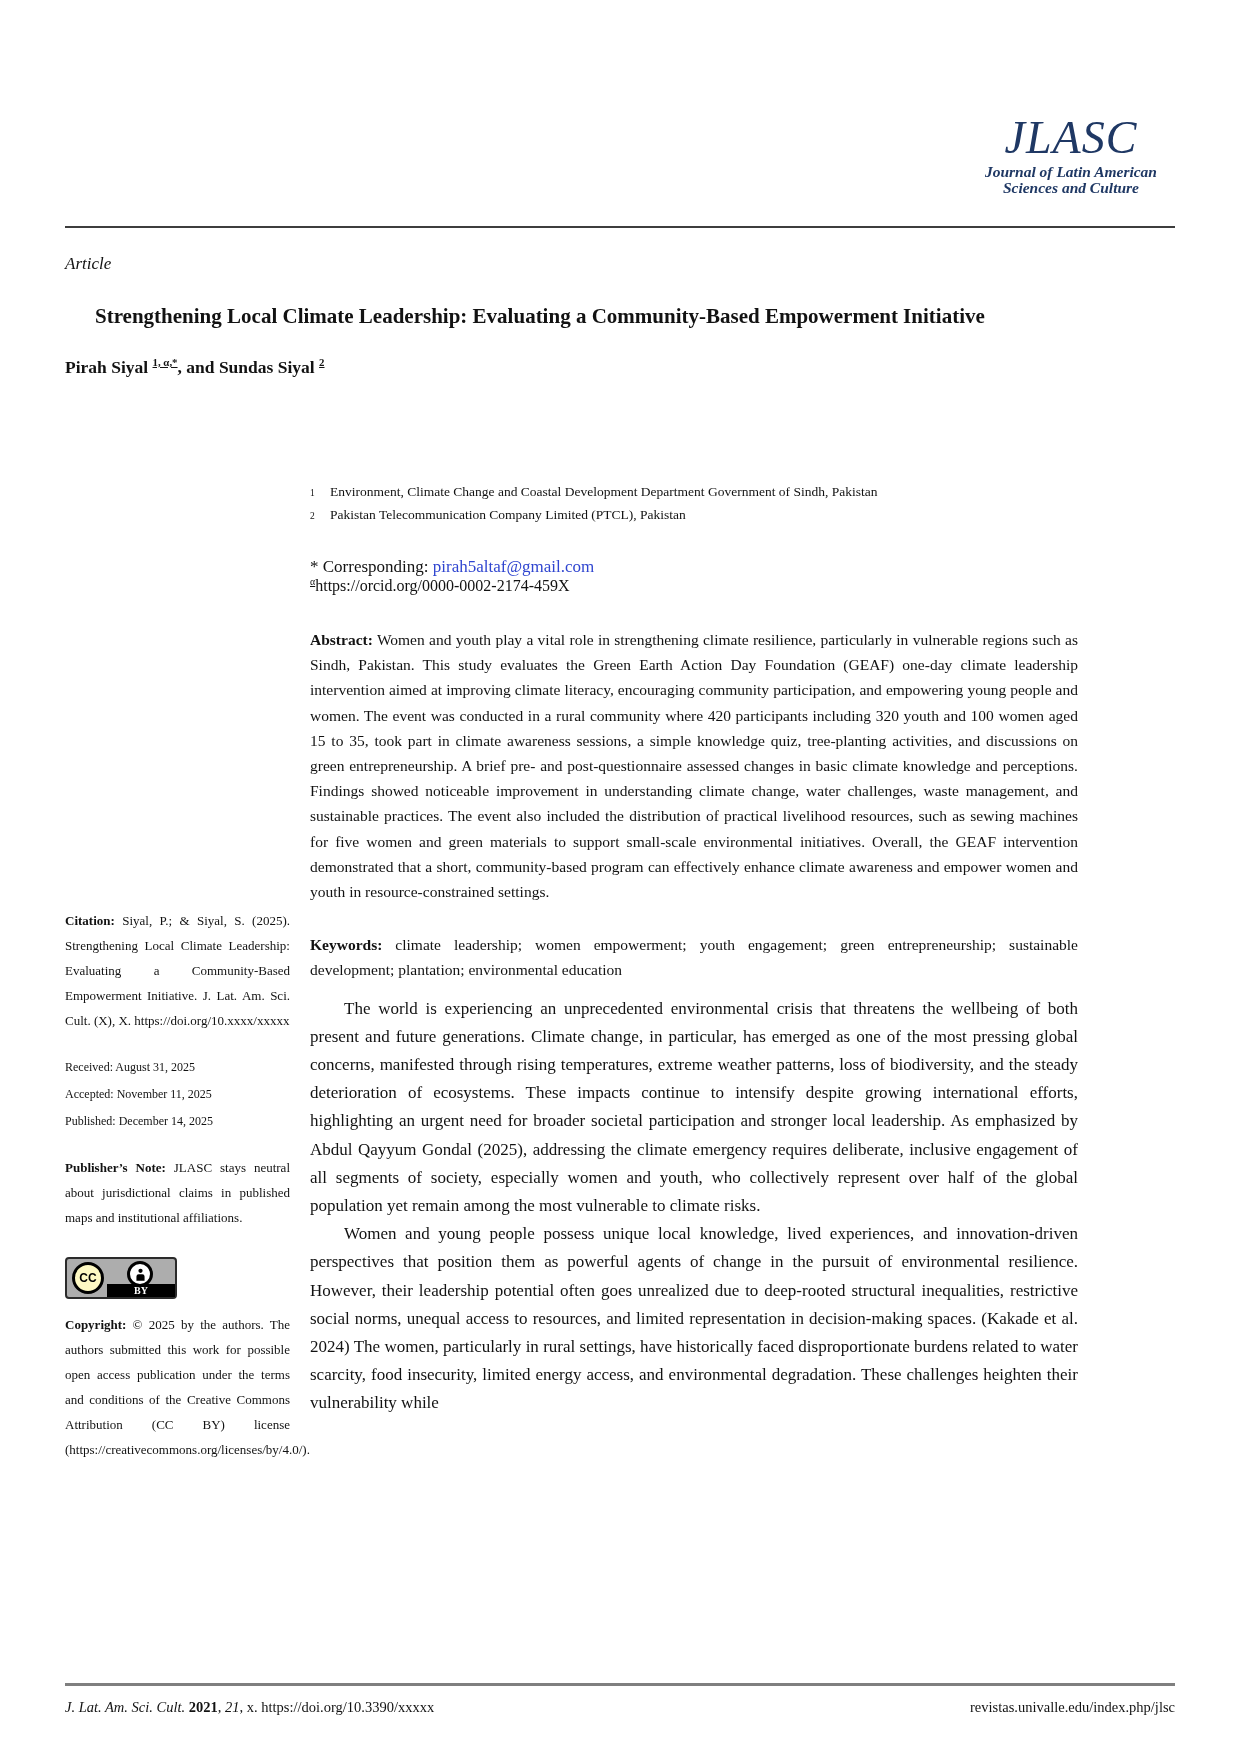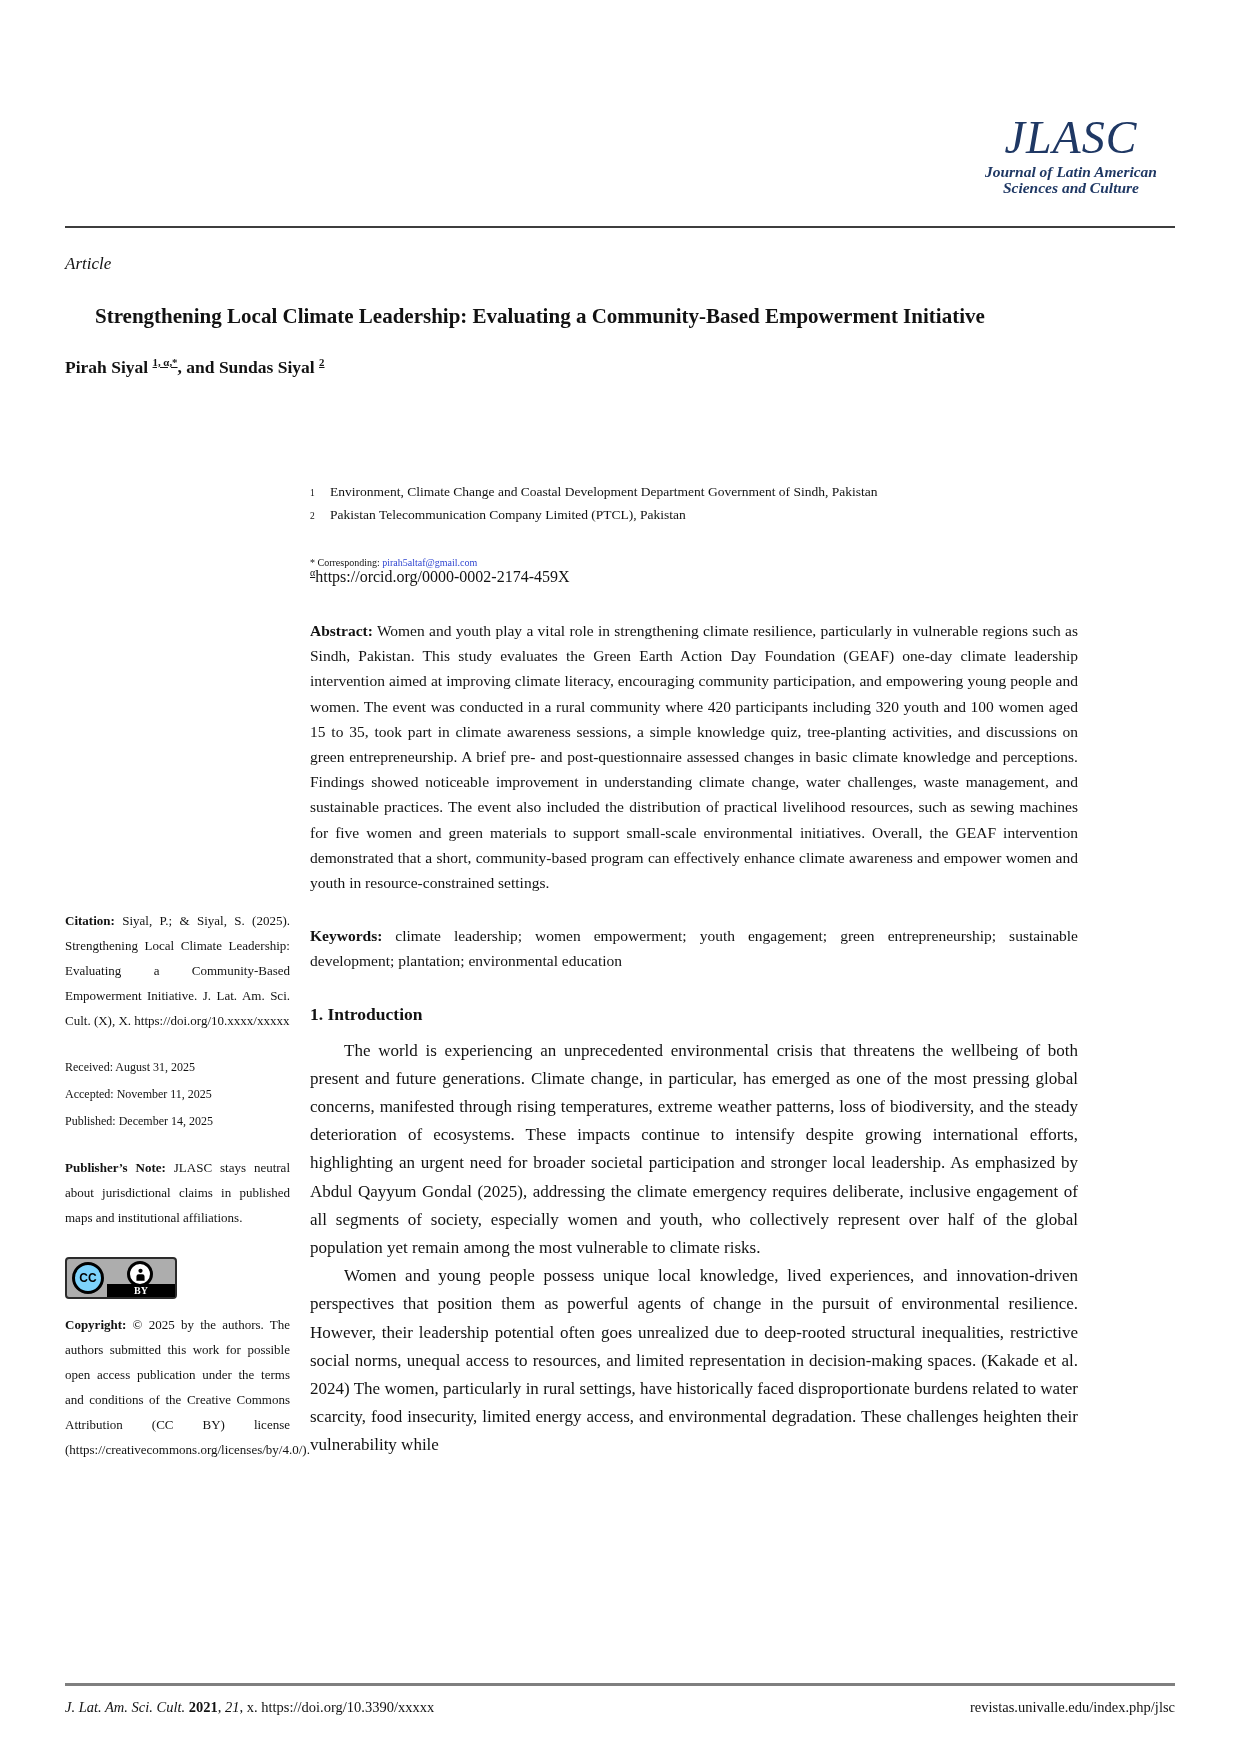--- a/index.html
+++ b/index.html
@@ -33,21 +33,21 @@
 
   
   .columns { display:flex; align-items:flex-start; }
   .sidebar { width:225px; flex:0 0 225px; padding-top:530px; font-size:13px; }
   .main { width:768px; flex:0 0 768px; margin-left:20px; padding-top:103px; }
 
   
   .affiliations { font-size:13.5px; line-height:21px; }
   .affil-row { display:flex; }
   .affil-marker { width:20px; flex:0 0 20px; font-size:9.5px; padding-top:2px; }
-  .correspondence { margin-top:30px; font-size:10px; }
+  .correspondence { margin-top:30px; font-size:17px; }
   .email-link { color:#2f45d0; text-decoration:none; cursor:pointer; }
   .orcid-line { font-size:16px; }
   .orcid-line a { color:#121212; text-decoration:none; }
   .abstract { margin-top:32px; font-size:15.5px; line-height:25.2px; text-align:justify; }
   .keywords { margin-top:28px; font-size:15.5px; line-height:25.2px; text-align:justify; }
   .b { font-weight:bold; }
   .section-heading { margin-top:30px; font-size:17.5px; font-weight:bold; }
   .body-para { font-size:17px; line-height:28.2px; text-align:justify; text-indent:34px; }
   .body-para.first { margin-top:12px; }
 
@@ -64,21 +64,21 @@
     cursor:pointer;
   }
   .cc-bar {
     position:absolute; left:40px; right:0; bottom:0; height:13px;
     background:#000; color:#fff; font-size:10px; font-weight:bold;
     font-family:Liberation Serif, serif;
     display:flex; align-items:center; justify-content:center; line-height:13px;
   }
   .cc-circle {
     position:absolute; left:5px; top:3px; width:32px; height:32px;
-    background:#7dd3fc; border:3.5px solid #000; border-radius:50%;
+    background:#fef9c3; border:3.5px solid #000; border-radius:50%;
     display:flex; align-items:center; justify-content:center;
     font-family:"Liberation Sans",sans-serif;
     font-size:12px; font-weight:bold; color:#000; z-index:2;
   }
   .person-circle {
     position:absolute; left:60px; top:2px; width:26px; height:26px;
     background:#fff; border:3px solid #000; border-radius:50%;
     display:flex; align-items:center; justify-content:center; z-index:2;
   }
 
@@ -156,21 +156,20 @@
         </div>
 
         <div class="correspondence"><span>* Corresponding: </span><a class="email-link">pirah5altaf@gmail.com</a></div>
 
         <div class="orcid-line"><sup>α</sup><a>https://orcid.org/0000-0002-2174-459X</a></div>
 
         <p class="abstract"><span class="b">Abstract:</span><span> Women and youth play a vital role in strengthening climate resilience, particularly in vulnerable regions such as Sindh, Pakistan. This study evaluates the Green Earth Action Day Foundation (GEAF) one-day climate leadership intervention aimed at improving climate literacy, encouraging community participation, and empowering young people and women. The event was conducted in a rural community where 420 participants including 320 youth and 100 women aged 15 to 35, took part in climate awareness sessions, a simple knowledge quiz, tree-planting activities, and discussions on green entrepreneurship. A brief pre- and post-questionnaire assessed changes in basic climate knowledge and perceptions. Findings showed noticeable improvement in understanding climate change, water challenges, waste management, and sustainable practices. The event also included the distribution of practical livelihood resources, such as sewing machines for five women and green materials to support small-scale environmental initiatives. Overall, the GEAF intervention demonstrated that a short, community-based program can effectively enhance climate awareness and empower women and youth in resource-constrained settings.</span></p>
 
         <p class="keywords"><span class="b">Keywords:</span><span> climate leadership; women empowerment; youth engagement; green entrepreneurship; sustainable development; plantation; environmental education</span></p>
 
-        <h2 class="section-heading">1. Introduction</h2>
 
         <p class="body-para first">The world is experiencing an unprecedented environmental crisis that threatens the wellbeing of both present and future generations. Climate change, in particular, has emerged as one of the most pressing global concerns, manifested through rising temperatures, extreme weather patterns, loss of biodiversity, and the steady deterioration of ecosystems. These impacts continue to intensify despite growing international efforts, highlighting an urgent need for broader societal participation and stronger local leadership. As emphasized by Abdul Qayyum Gondal (2025), addressing the climate emergency requires deliberate, inclusive engagement of all segments of society, especially women and youth, who collectively represent over half of the global population yet remain among the most vulnerable to climate risks.</p>
         <p class="body-para">Women and young people possess unique local knowledge, lived experiences, and innovation-driven perspectives that position them as powerful agents of change in the pursuit of environmental resilience. However, their leadership potential often goes unrealized due to deep-rooted structural inequalities, restrictive social norms, unequal access to resources, and limited representation in decision-making spaces. (Kakade et al. 2024) The women, particularly in rural settings, have historically faced disproportionate burdens related to water scarcity, food insecurity, limited energy access, and environmental degradation. These challenges heighten their vulnerability while</p>
 
       </div>
     </div>
   </div>
 
   <div class="footer">
     <hr class="footer-rule">

